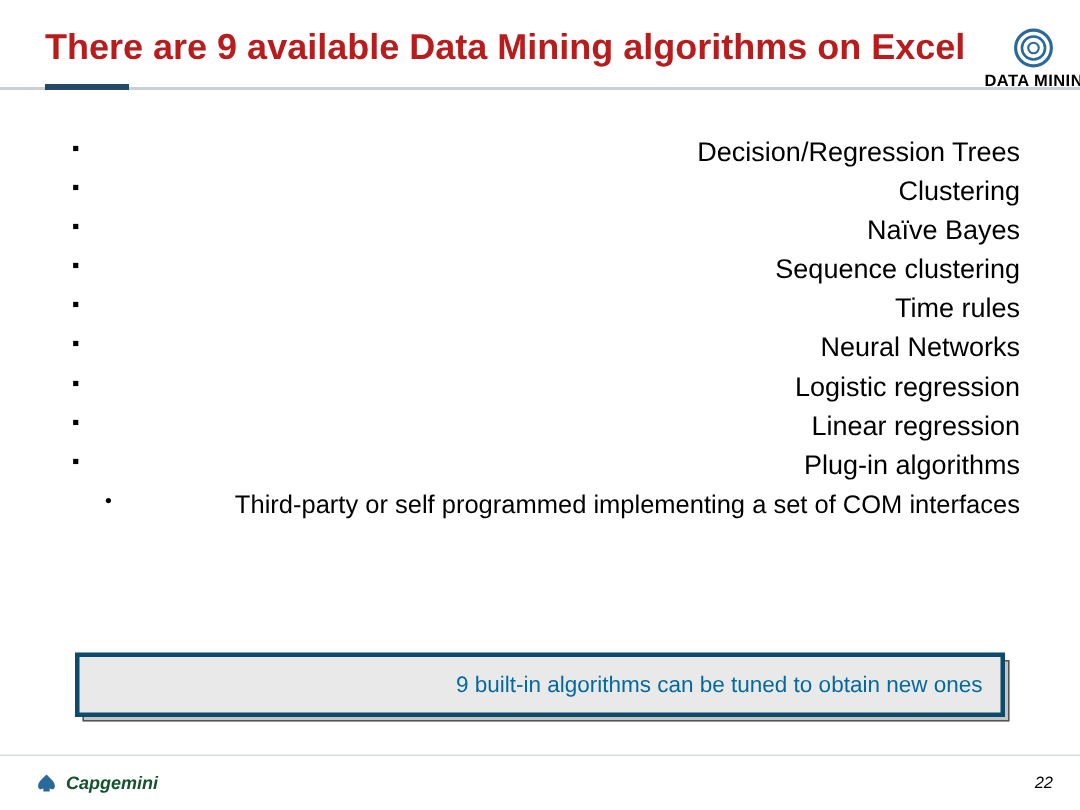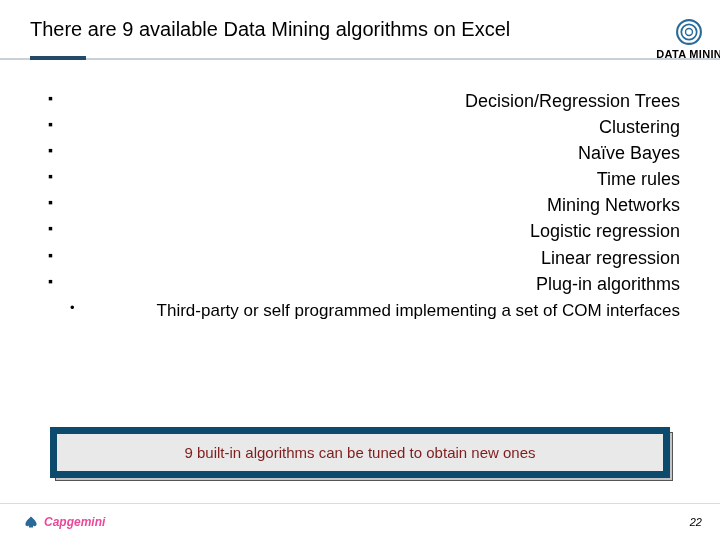--- a/index.html
+++ b/index.html
@@ -13,23 +13,23 @@
     }
     .header {
       display: flex;
       align-items: flex-start;
       padding: 18px 0 0 30px;
       border-bottom: 2px solid #c9d0d6;
       position: relative;
       height: 60px;
     }
     .title {
-      font-size: 20px;
-      font-weight: normal;
-      color: #000000;
+      font-size: 24px;
+      font-weight: bold;
+      color: #b91c1c;
       flex: 1;
       padding-right: 10px;
     }
     .title-underline {
       position: absolute;
       left: 30px;
       bottom: -2px;
       width: 56px;
       height: 4px;
       background: #254a67;
@@ -105,25 +105,25 @@
       top: 5px;
       left: 5px;
       right: -3px;
       bottom: -3px;
       background: #c5c5c5;
       border: 1px solid #555;
     }
     .callout {
       position: relative;
       background: #e9e9e9;
-      border: 7px solid #0c4a6e;
-      text-align: center;
+      border: 3px solid #0c4a6e;
+      text-align: right;
       padding: 10px 12px;
       font-size: 15px;
-      color: #7f1d1d;
+      color: #0369a1;
     }
     .footer-line {
       position: absolute;
       left: 0;
       right: 0;
       bottom: 36px;
       height: 1px;
       background: #d7dde2;
     }
     .footer {
@@ -142,21 +142,21 @@
       align-items: center;
       gap: 4px;
     }
     .logo-mark {
       width: 18px;
       height: 14px;
     }
     .logo-text {
       font-size: 12px;
       font-style: italic;
-      color: #ec4899;
+      color: #14532d;
       font-weight: bold;
     }
     .page-number {
       font-size: 11px;
       color: #000;
       font-style: italic;
     }
   </style>
 </head>
 <body>
@@ -172,22 +172,23 @@
     </svg>
     <div class="ring-label">DATA MININ</div>
   </div>
 </div>
 
 <div class="content">
   <ul class="bullets">
     <li>Decision/Regression Trees</li>
     <li>Clustering</li>
     <li>Naïve Bayes</li>
+    <li>Sequence clustering</li>
     <li>Time rules</li>
-    <li>Mining Networks</li>
+    <li>Neural Networks</li>
     <li>Logistic regression</li>
     <li>Linear regression</li>
     <li>Plug-in algorithms</li>
   </ul>
   <ul class="sub-bullets">
     <li>Third-party or self programmed implementing a set of COM interfaces</li>
   </ul>
 </div>
 
 <div class="callout-wrap">

